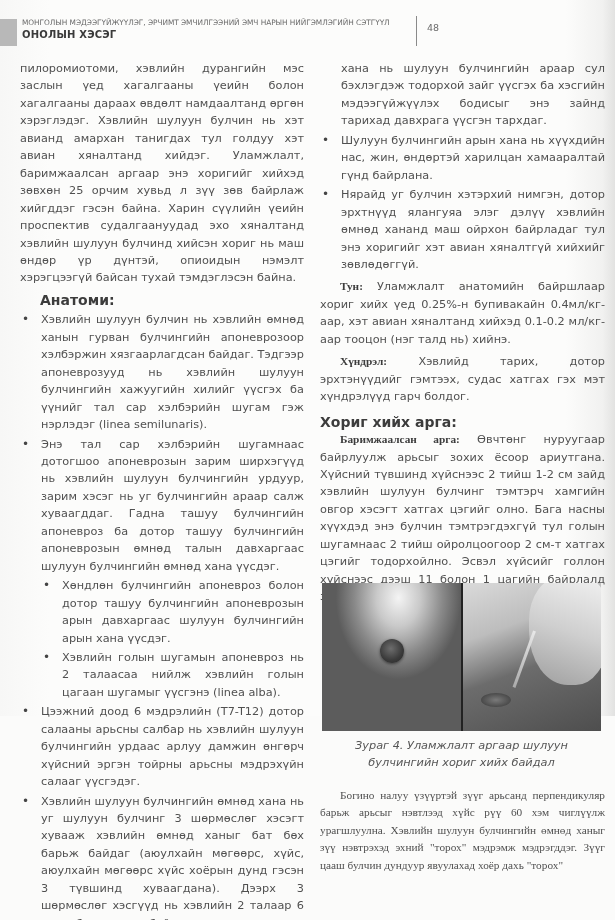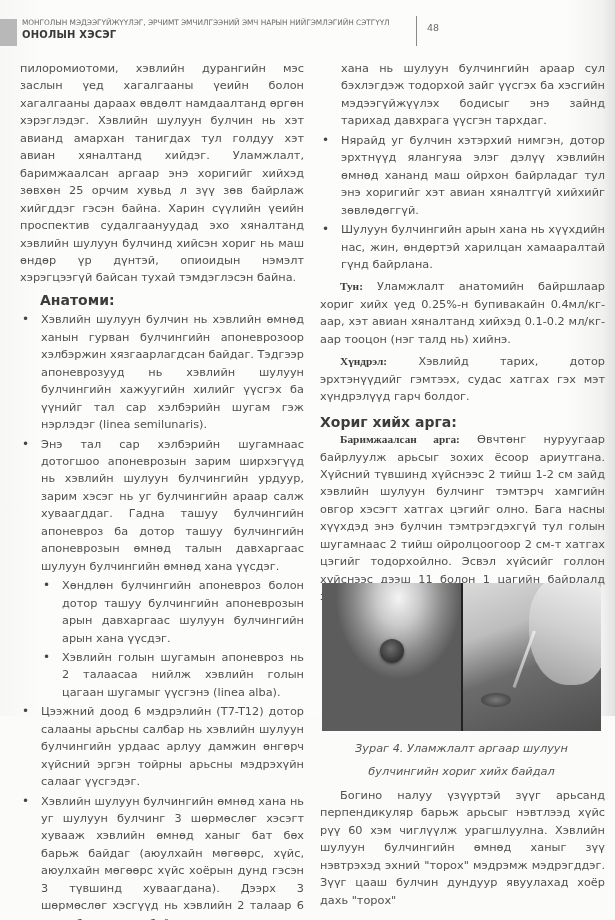--- a/index.html
+++ b/index.html
@@ -102,25 +102,25 @@
     transform-origin: top center;
   }
   .figure .ph.b .navel2 {
     position: absolute; left: 18px; top: 110px; width: 30px; height: 14px;
     border-radius: 50%;
     background: radial-gradient(ellipse, #7a7a7a 0%, #4a4a4a 70%, #3a3a3a 100%);
   }
   .caption {
     position: absolute; left: 322px; top: 737px; width: 279px;
     text-align: center; font-style: italic; font-size: 11.3px;
-    line-height: 23px; color: #555;
+    line-height: 17px; color: #555;
   }
   .col.right2 {
     position: absolute; left: 320px; top: 787px; width: 285px;
-    font-size: 11.3px; line-height: 17.45px; text-align: justify; color: #505050;
+    font-size: 11.3px; line-height: 17.45px; text-align: justify; color: #505050; font-family: Liberation Serif, serif;
   }
 </style>
 </head>
 <body>
 
 <div class="page">
 
   <div class="header">
     <div class="square"></div>
     <div class="journal">МОНГОЛЫН МЭДЭЭГҮЙЖҮҮЛЭГ, ЭРЧИМТ ЭМЧИЛГЭЭНИЙ ЭМЧ НАРЫН НИЙГЭМЛЭГИЙН СЭТГҮҮЛ</div>
@@ -143,22 +143,22 @@
     <ul class="b">
       <li>Цээжний доод 6 мэдрэлийн (T7-T12) дотор салааны арьсны салбар нь хэвлийн шулуун булчингийн урдаас арлуу дамжин өнгөрч хүйсний эргэн тойрны арьсны мэдрэхүйн салааг үүсгэдэг.</li>
       <li>Хэвлийн шулуун булчингийн өмнөд хана нь уг шулуун булчинг 3 шөрмөслөг хэсэгт хувааж хэвлийн өмнөд ханыг бат бөх барьж байдаг (аюулхайн мөгөөрс, хүйс, аюулхайн мөгөөрс хүйс хоёрын дунд гэсэн 3 түвшинд хуваагдана). Дээрх 3 шөрмөслөг хэсгүүд нь хэвлийн 2 талаар 6 хэсэг болон салж байрлана.</li>
 
     </ul>
   </div>
 
   <div class="col right">
     <p style="padding-left:21px">хана нь шулуун булчингийн араар сул бэхлэгдэж тодорхой зайг үүсгэх ба хэсгийн мэдээгүйжүүлэх бодисыг энэ зайнд тарихад давхрага үүсгэн тархдаг.</p>
     <ul class="b">
+      <li>Шулуун булчингийн арын хана нь хүүхдийн нас, жин, өндөртэй харилцан хамааралтай гүнд байрлана.</li>
       <li>Нярайд уг булчин хэтэрхий нимгэн, дотор эрхтнүүд ялангуяа элэг дэлүү хэвлийн өмнөд хананд маш ойрхон байрладаг тул энэ хоригийг хэт авиан хяналтгүй хийхийг зөвлөдөггүй.</li>
-      <li>Шулуун булчингийн арын хана нь хүүхдийн нас, жин, өндөртэй харилцан хамааралтай гүнд байрлана.</li>
     </ul>
     <div class="gap"></div>
     <p class="indent"><strong>Тун:</strong><span> Уламжлалт анатомийн байршлаар хориг хийх үед 0.25%-н бупивакайн 0.4мл/кг-аар, хэт авиан хяналтанд хийхэд 0.1-0.2 мл/кг-аар тооцон (нэг талд нь) хийнэ.</span></p>
     <div class="gap"></div>
     <p class="indent"><strong>Хүндрэл:</strong><span> Хэвлийд тарих, дотор эрхтэнүүдийг гэмтээх, судас хатгах гэх мэт хүндрэлүүд гарч болдог.</span></p>
     <div class="gap" style="height:8px"></div>
     <h4 style="margin-top:0">Хориг хийх арга:</h4>
     <p class="indent"><strong>Баримжаалсан арга:</strong><span> Өвчтөнг нуруугаар байрлуулж арьсыг зохих ёсоор ариутгана. Хүйсний түвшинд хүйснээс 2 тийш 1-2 см зайд хэвлийн шулуун булчинг тэмтэрч хамгийн овгор хэсэгт хатгах цэгийг олно. Бага насны хүүхдэд энэ булчин тэмтрэгдэхгүй тул голын шугамнаас 2 тийш ойролцоогоор 2 см-т хатгах цэгийг тодорхойлно. Эсвэл хүйсийг голлон хүйснээс дээш 11 болон 1 цагийн байрлалд зүү хатгах цэгийг тодорхойлдог (Зураг 4).</span></p>
   </div>
 

